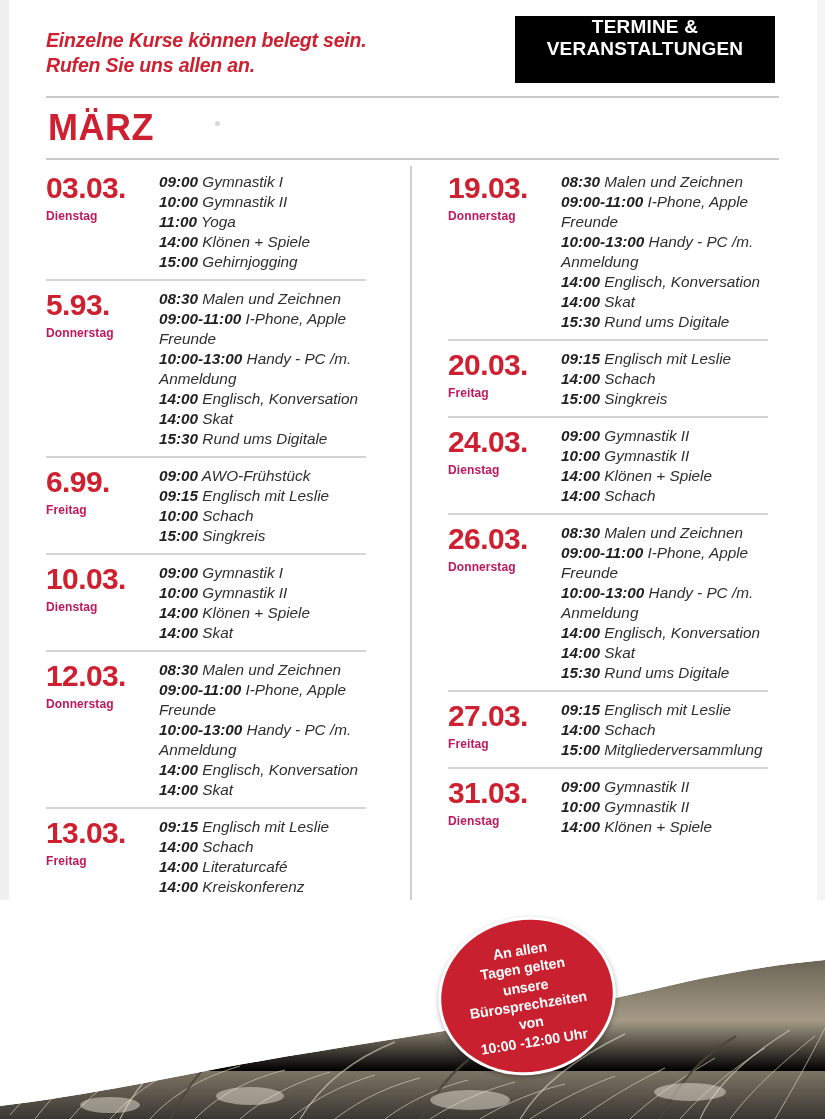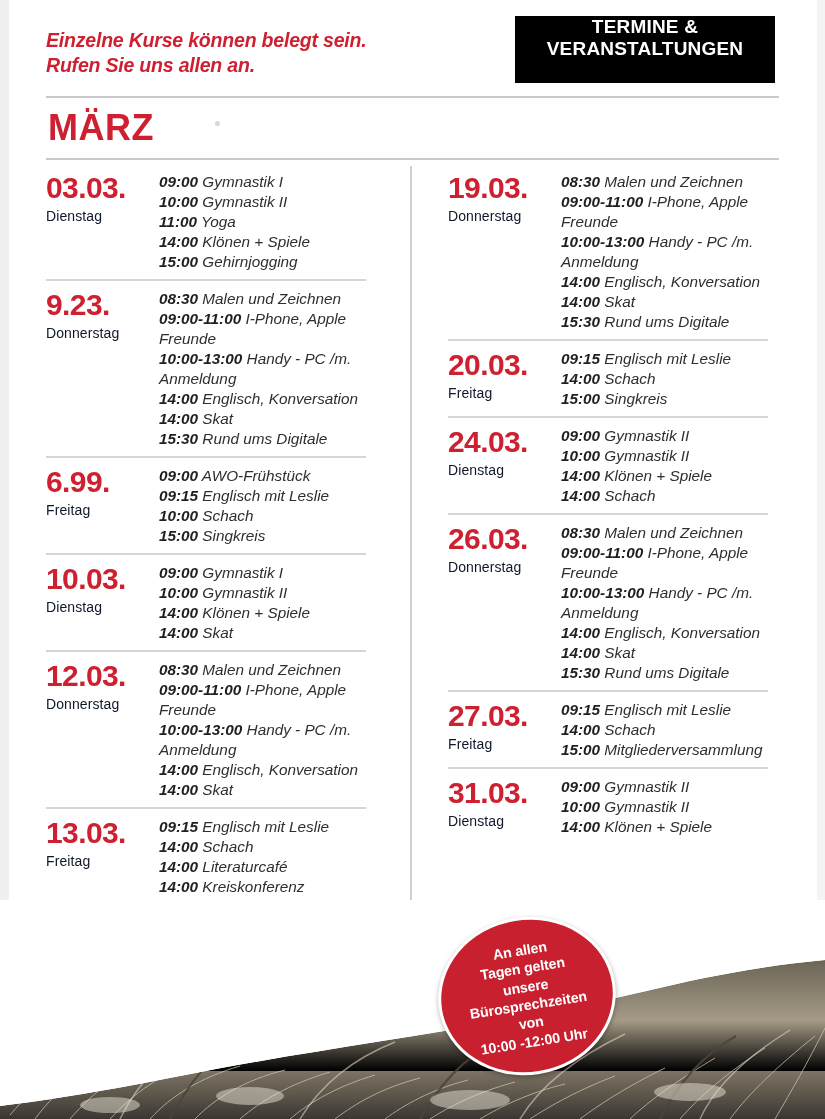--- a/index.html
+++ b/index.html
@@ -63,22 +63,23 @@
 
   .entry{position:relative;padding:9px 0 7px 0;}
   .entry .sep{position:absolute;left:0;top:0;width:320px;height:2px;background:#d5d5d5;}
   .entry-inner{display:flex;align-items:flex-start;}
   .datecol{width:113px;flex:none;padding-top:2px;}
   .daynum{
     color:#CE2030;font-weight:bold;font-size:30px;line-height:30px;
     letter-spacing:-0.6px;
   }
   .weekday{
-    color:#0f172a;font-size:14px;line-height:22px;margin-top:2px;
+    color:#be185d;font-size:12px;line-height:22px;margin-top:2px;
     letter-spacing:0.1px;
+    font-weight:bold;
   }
   .events{flex:1;padding-top:1px;}
   .ev{
     font-size:15.3px;line-height:20px;
     color:#2e2e2e;font-style:italic;
   }
   .ev .t{font-weight:bold;font-style:italic;color:#1f1f1f;}
 
   
   .photo{
@@ -149,21 +150,21 @@
               <div class="ev"><span class="t">11:00</span><span> Yoga</span></div>
               <div class="ev"><span class="t">14:00</span><span> Klönen + Spiele</span></div>
               <div class="ev"><span class="t">15:00</span><span> Gehirnjogging</span></div>
             </div>
           </div>
         </div>
         <div class="entry">
           <div class="sep"></div>
           <div class="entry-inner">
             <div class="datecol">
-              <div class="daynum">9.23.</div>
+              <div class="daynum">5.93.</div>
               <div class="weekday">Donnerstag</div>
             </div>
             <div class="events">
               <div class="ev"><span class="t">08:30</span><span> Malen und Zeichnen</span></div>
               <div class="ev"><span class="t">09:00-11:00</span><span> I-Phone, Apple Freunde</span></div>
               <div class="ev"><span class="t">10:00-13:00</span><span> Handy - PC /m. Anmeldung</span></div>
               <div class="ev"><span class="t">14:00</span><span> Englisch, Konversation</span></div>
               <div class="ev"><span class="t">14:00</span><span> Skat</span></div>
               <div class="ev"><span class="t">15:30</span><span> Rund ums Digitale</span></div>
             </div>

